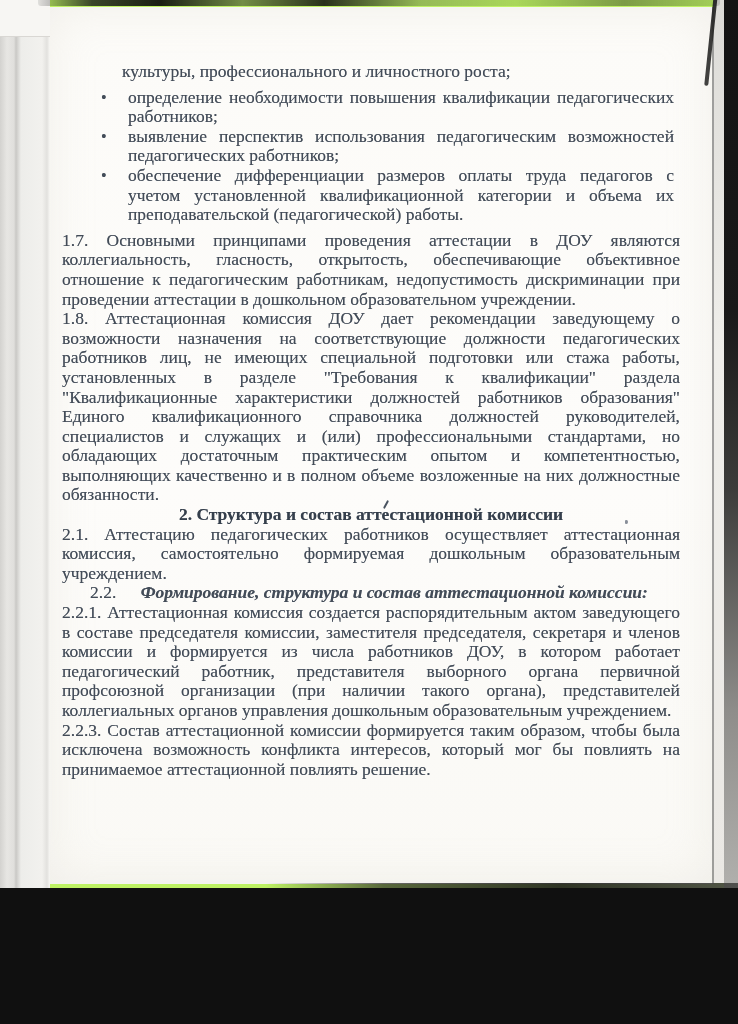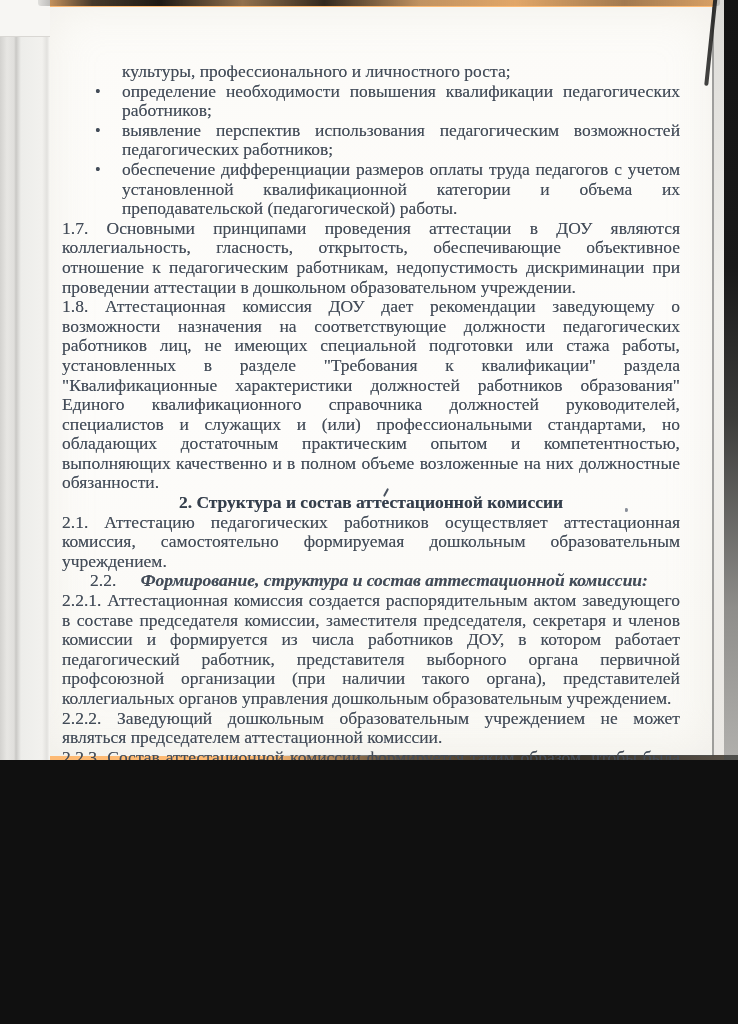--- a/index.html
+++ b/index.html
@@ -1,18 +1,18 @@
 <!DOCTYPE html>
 <html lang="ru"><head>
 <meta charset="utf-8">
 <style>
   html,body { margin:0; padding:0; background:#101010; }
   .scan {
-    position:relative; width:738px; height:760px; overflow:hidden;
-    background:#fdba74;
+    position:relative; width:738px; height:888px; overflow:hidden;
+    background:#bef264;
     font-family:"Liberation Serif","DejaVu Serif",serif;
   }
   
   .page {
     position:absolute; left:50px; top:7px; right:24px; bottom:4px;
     background:linear-gradient(180deg,#fcfbf8 0%,#fdfcfa 55%,#faf9f5 100%);
     box-shadow:inset 0 0 46px rgba(205,200,188,.22);
     border-right:2px solid rgba(45,45,45,.45);
   }
   
@@ -62,21 +62,21 @@
       rgba(45,45,42,.7) 52%,rgba(32,32,30,.9) 76%,rgba(70,70,67,.9) 100%);
   }
   
   .content {
     position:absolute; left:62px; top:62px; width:618px;
     color:#434c58; font-size:17.5px; line-height:19.6px;
     text-align:justify; text-shadow:0 0 .4px rgba(62,72,88,.55);
   }
   .content p { margin:0; }
   .cont-line { padding-left:60px; text-align:left; }
-  ul.bullets { list-style:none; margin:0; padding:0; }
+  ul.bullets { list-style:none; margin:6px; padding:0; }
   ul.bullets li { position:relative; padding-left:60px; }
   ul.bullets li::before {
     content:"\2022"; position:absolute; left:33px; top:0; font-size:16px;
   }
   .heading {
     font-weight:bold; color:#353f4c; text-align:center;
     margin-left:30px; position:relative;
   }
   .tick-mark {
     position:absolute; left:calc(50% + 14px); top:-5px; width:2px; height:9px;
@@ -130,19 +130,18 @@
     </p>
 
     <p>2.1. Аттестацию педагогических работников осуществляет аттестационная комиссия, самостоятельно формируемая дошкольным образовательным учреждением.</p>
 
     <p>
       <span class="num">2.2.</span>
       <span class="bi">Формирование, структура и состав аттестационной комиссии:</span>
     </p>
 
     <p>2.2.1. Аттестационная комиссия создается распорядительным актом заведующего в составе председателя комиссии, заместителя председателя, секретаря и членов комиссии и формируется из числа работников ДОУ, в котором работает педагогический работник, представителя выборного органа первичной профсоюзной организации (при наличии такого органа), представителей коллегиальных органов управления дошкольным образовательным учреждением.</p>
-    <p>2.2.2. Заведующий дошкольным образовательным учреждением не может являться председателем аттестационной комиссии.</p>
     <p>2.2.3. Состав аттестационной комиссии формируется таким образом, чтобы была исключена возможность конфликта интересов, который мог бы повлиять на принимаемое аттестационной повлиять решение.</p>
   </div>
 
   <div class="page-number">2</div>
 
 </div>
 
 </body></html>

